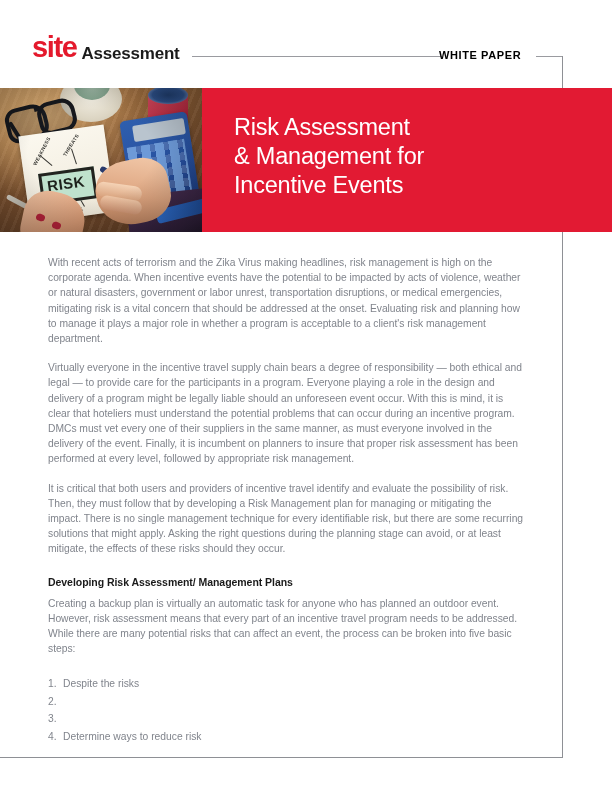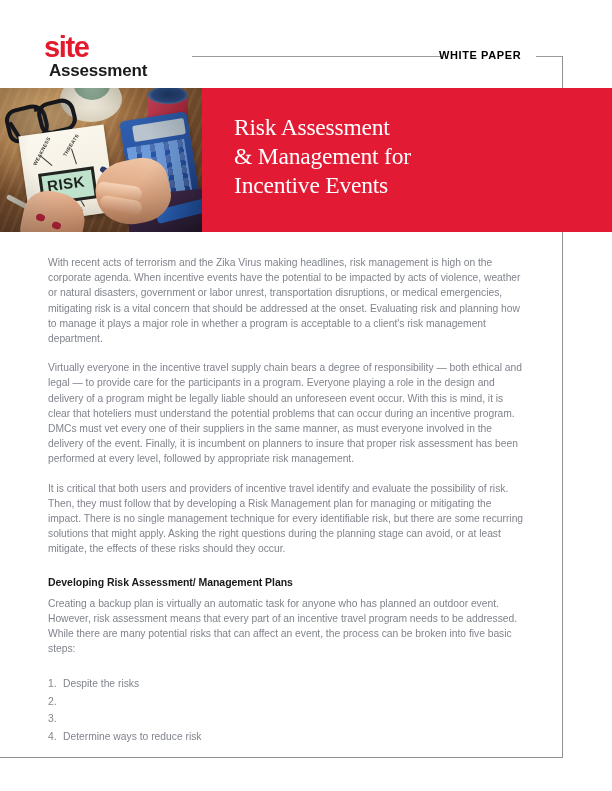--- a/index.html
+++ b/index.html
@@ -18,26 +18,25 @@
 
   
   .header {
     position: absolute;
     left: 0; top: 0;
     width: 612px;
     height: 88px;
   }
   .logo {
     position: absolute;
-    left: 44px;
+    left: 32px;
     top: 33px;
     display: flex;
-    align-items: flex-start;
+    align-items: flex-end;
     white-space: nowrap;
-    flex-direction: column;
   }
   .logo-site {
     font-size: 29px;
     font-weight: bold;
     color: #e4192c;
     letter-spacing: -1.4px;
     line-height: 1;
   }
   .logo-foundation {
     font-size: 17px;
@@ -101,21 +100,20 @@
     left: 0; top: 88px;
     width: 612px;
     height: 144px;
     z-index: 3;
   }
   .hero-red {
     position: absolute;
     left: 202px; top: 0;
     width: 410px; height: 144px;
     background: #e21a33;
-    font-family: Liberation Serif, serif;
   }
   .hero-title {
     position: absolute;
     left: 32px;
     top: 25px;
     color: #ffffff;
     font-size: 23.5px;
     line-height: 29px;
     letter-spacing: -0.2px;
     white-space: pre-line;

